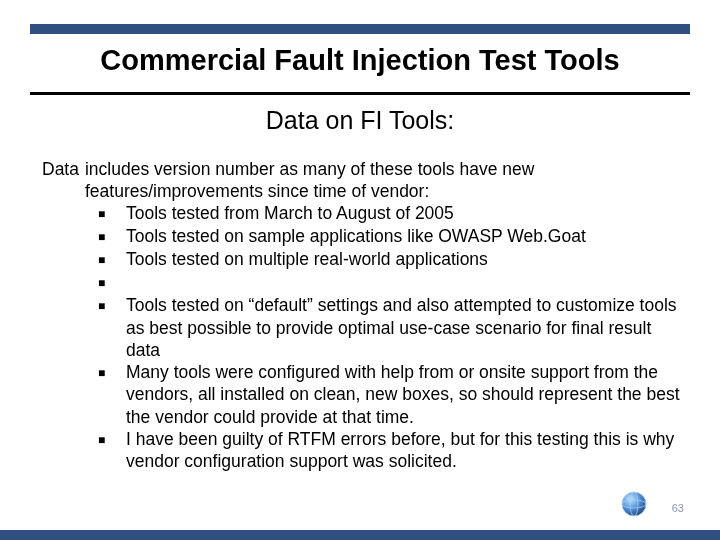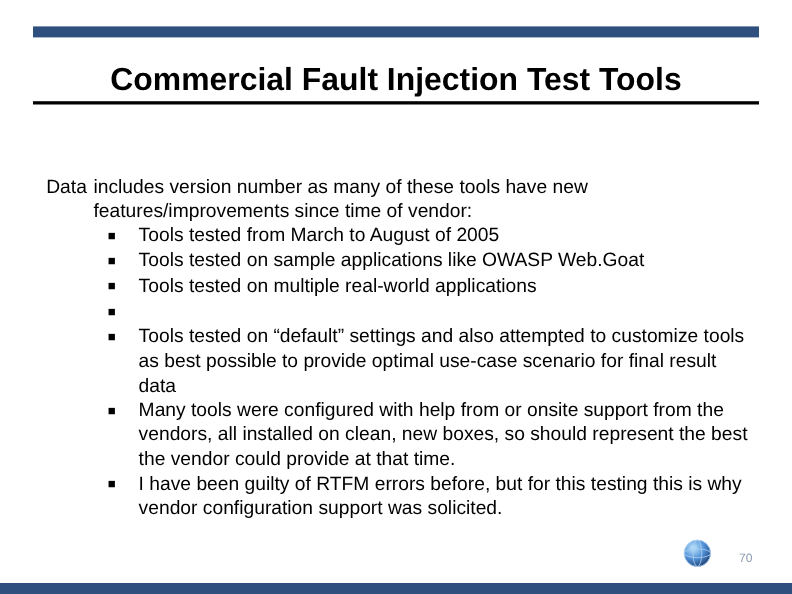--- a/index.html
+++ b/index.html
@@ -27,21 +27,20 @@
     background: #2f4f7f;
   }
   .title {
     position: absolute;
     top: 44px;
     left: 0;
     right: 0;
     text-align: center;
     font-size: 29px;
     font-weight: bold;
-    margin-top: 13px;
   }
   .rule {
     position: absolute;
     top: 92px;
     left: 30px;
     right: 30px;
     height: 3px;
     background: #000;
   }
   .subtitle {
@@ -115,20 +114,21 @@
     background: #2f4f7f;
   }
 </style>
 </head>
 <body>
 
 <div class="slide">
   <div class="topbar"></div>
   <div class="title">Commercial Fault Injection Test Tools</div>
   <div class="rule"></div>
+  <div class="subtitle">Data on FI Tools:</div>
 
   <div class="body">
     <div class="intro">
       <div class="lead">Data</div>
       <div class="rest">includes version number as many of these tools have new features/improvements since time of vendor:</div>
     </div>
     <div class="bullets">
       <div class="item">
         <div class="sq">■</div>
         <div class="txt">Tools tested from March to August of 2005</div>
@@ -167,15 +167,15 @@
           <stop offset="60%" stop-color="#4f8fd6"></stop>
           <stop offset="100%" stop-color="#2a4f86"></stop>
         </radialGradient>
       </defs>
       <circle cx="14" cy="14" r="12" fill="url(#g)"></circle>
       <ellipse cx="14" cy="14" rx="12" ry="4" fill="none" stroke="#a8cdee" stroke-width="0.8"></ellipse>
       <ellipse cx="14" cy="14" rx="4" ry="12" fill="none" stroke="#a8cdee" stroke-width="0.8"></ellipse>
       <circle cx="14" cy="14" r="12" fill="none" stroke="#a8cdee" stroke-width="0.8"></circle>
     </svg>
   </div>
-  <div class="pagenum">70</div>
+  <div class="pagenum">63</div>
   <div class="bottombar"></div>
 </div>
 
 </body></html>

